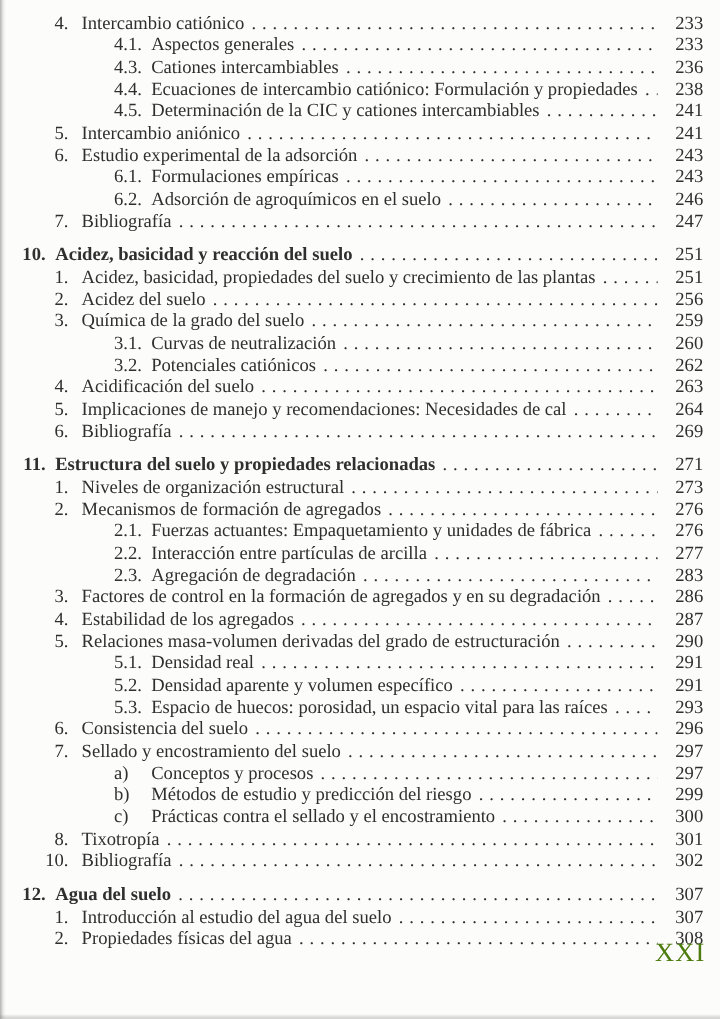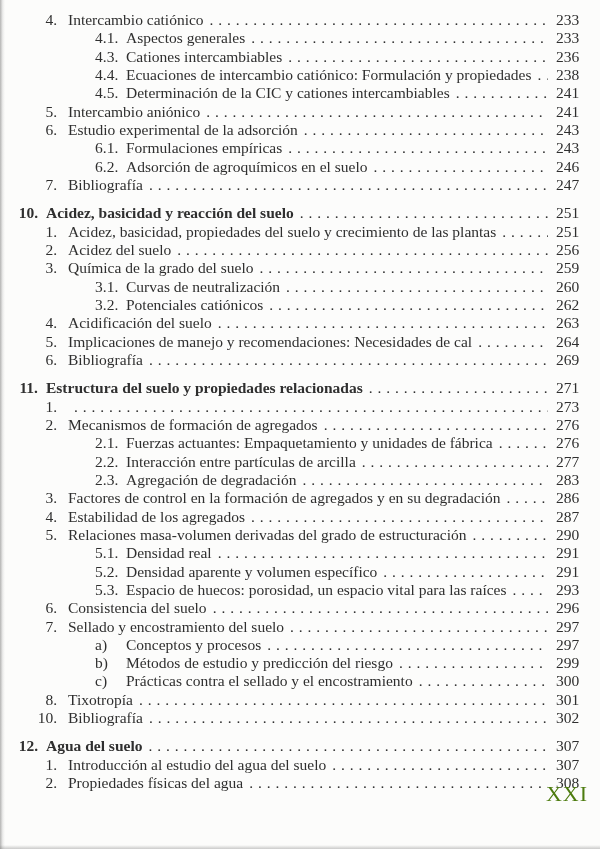--- a/index.html
+++ b/index.html
@@ -36,21 +36,21 @@
   .row {
     display: flex;
     align-items: baseline;
     height: 18.33px;
     line-height: 18.33px;
     font-size: 15.5px;
     white-space: nowrap;
   }
   .row .num   { flex: none; }
   .row .title { flex: none; }
-  .row .pg    { flex: none; width: 30px; }
+  .row .pg    { flex: none; width: 30px; text-align: right; }
 
   
   .leader {
     flex: 1 1 0;
     min-width: 0;
     overflow: hidden;
     margin: 0 8px 0 6px;
     height: 18.33px;
   }
   .leader::after {
@@ -204,20 +204,21 @@
       </div>
       <div class="block">
         <div class="row chapter">
           <span class="num">11.</span>
           <span class="title">Estructura del suelo y propiedades relacionadas</span>
           <span class="leader"></span>
           <span class="pg">271</span>
         </div>
         <div class="row l1">
           <span class="num">1.</span>
+          <span class="title">Niveles de organización estructural</span>
           <span class="leader"></span>
           <span class="pg">273</span>
         </div>
         <div class="row l1">
           <span class="num">2.</span>
           <span class="title">Mecanismos de formación de agregados</span>
           <span class="leader"></span>
           <span class="pg">276</span>
         </div>
         <div class="row l2">

